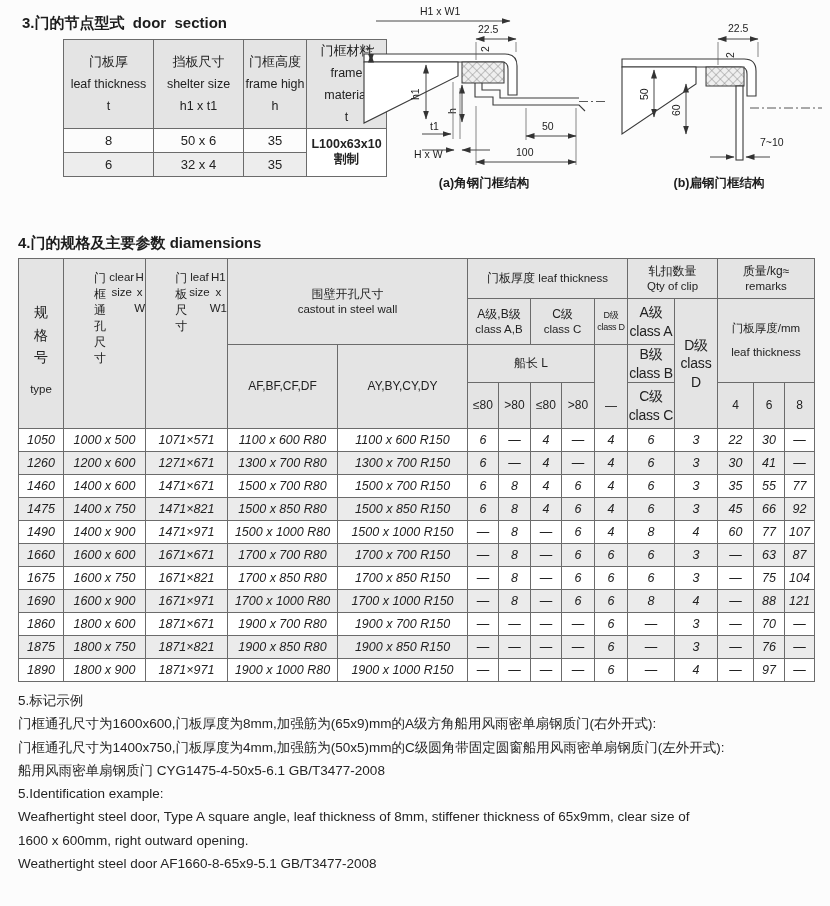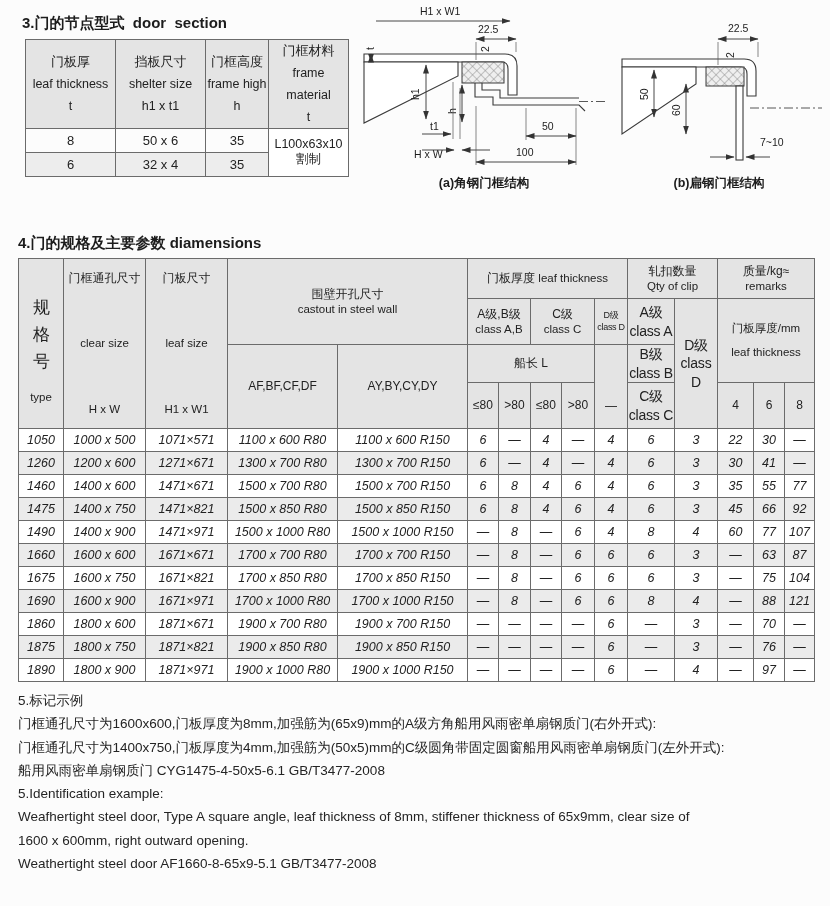--- a/index.html
+++ b/index.html
@@ -7,36 +7,36 @@
     width:830px;height:906px;position:relative;background:#fcfcfc;
     font-family:"Liberation Sans",sans-serif;color:#222;
     -webkit-font-smoothing:antialiased;
   }
   .abs{position:absolute;}
   .sec-title{font-size:15px;font-weight:bold;color:#1c1c1c;white-space:pre;}
 
   
   table{border-collapse:collapse;table-layout:fixed;}
   td,th{border:1px solid #6b6b6b;text-align:center;vertical-align:middle;padding:0;color:#222;font-weight:normal;}
-  #t3{width:323px;}
+  #t3{width:323px;margin-left:38px;}
   #t3 th{background:#e4e4e4;height:78px;font-size:12.5px;line-height:1.75;}
   #t3 td{height:23px;font-size:13px;}
   #t3 .zh{font-size:13px;}
   #t3 tr.alt td{background:#ededed;}
-  #t3 td.mat{background:#fff;font-size:12.5px;}
+  #t3 td.mat{background:#fff;font-size:12.5px;font-weight:bold;}
 
   
   #t4{width:796px;}
   #t4 td{font-size:12.5px;background:#fff;}
   #t4 thead td{background:#e4e4e4;font-size:12px;line-height:1.35;}
   #t4 tbody tr{height:23px;font-style:italic;}
   #t4 tbody tr.alt td{background:#ebebeb;}
   #t4 .r1{height:40px;} #t4 .r2{height:46px;} #t4 .r3{height:38px;} #t4 .r4{height:46px;}
-  #t4 .spread{display:flex;flex-direction:column;justify-content:space-between;height:148px;padding:10px 0;}
-  #t4 .vhead{width:16px;margin:12px auto;word-break:break-all;line-height:1.6;font-size:17px;}
+  #t4 .spread{display:flex;justify-content:space-between;height:148px;padding:10px 0;margin-left:27px;}
+  #t4 .vhead{width:16px;margin:12px auto;word-break:break-all;line-height:1.6;font-size:14px;}
   #t4 .sm{font-size:14px;line-height:1.3;letter-spacing:-0.2px;}
   #t4 .xs{font-size:9px;line-height:1.3;letter-spacing:-0.3px;}
   #t4 .dashcell{vertical-align:bottom;padding-bottom:14px;}
   #t4 .en{font-size:11.5px;}
   #t4 .gap{height:8px;}
 
   
   .struct{stroke:#3a3a3a;stroke-width:1.1;fill:#fff;}
   .strokeonly{stroke:#3a3a3a;stroke-width:1.1;fill:none;}
   .dim{stroke:#333;stroke-width:0.9;fill:none;}

